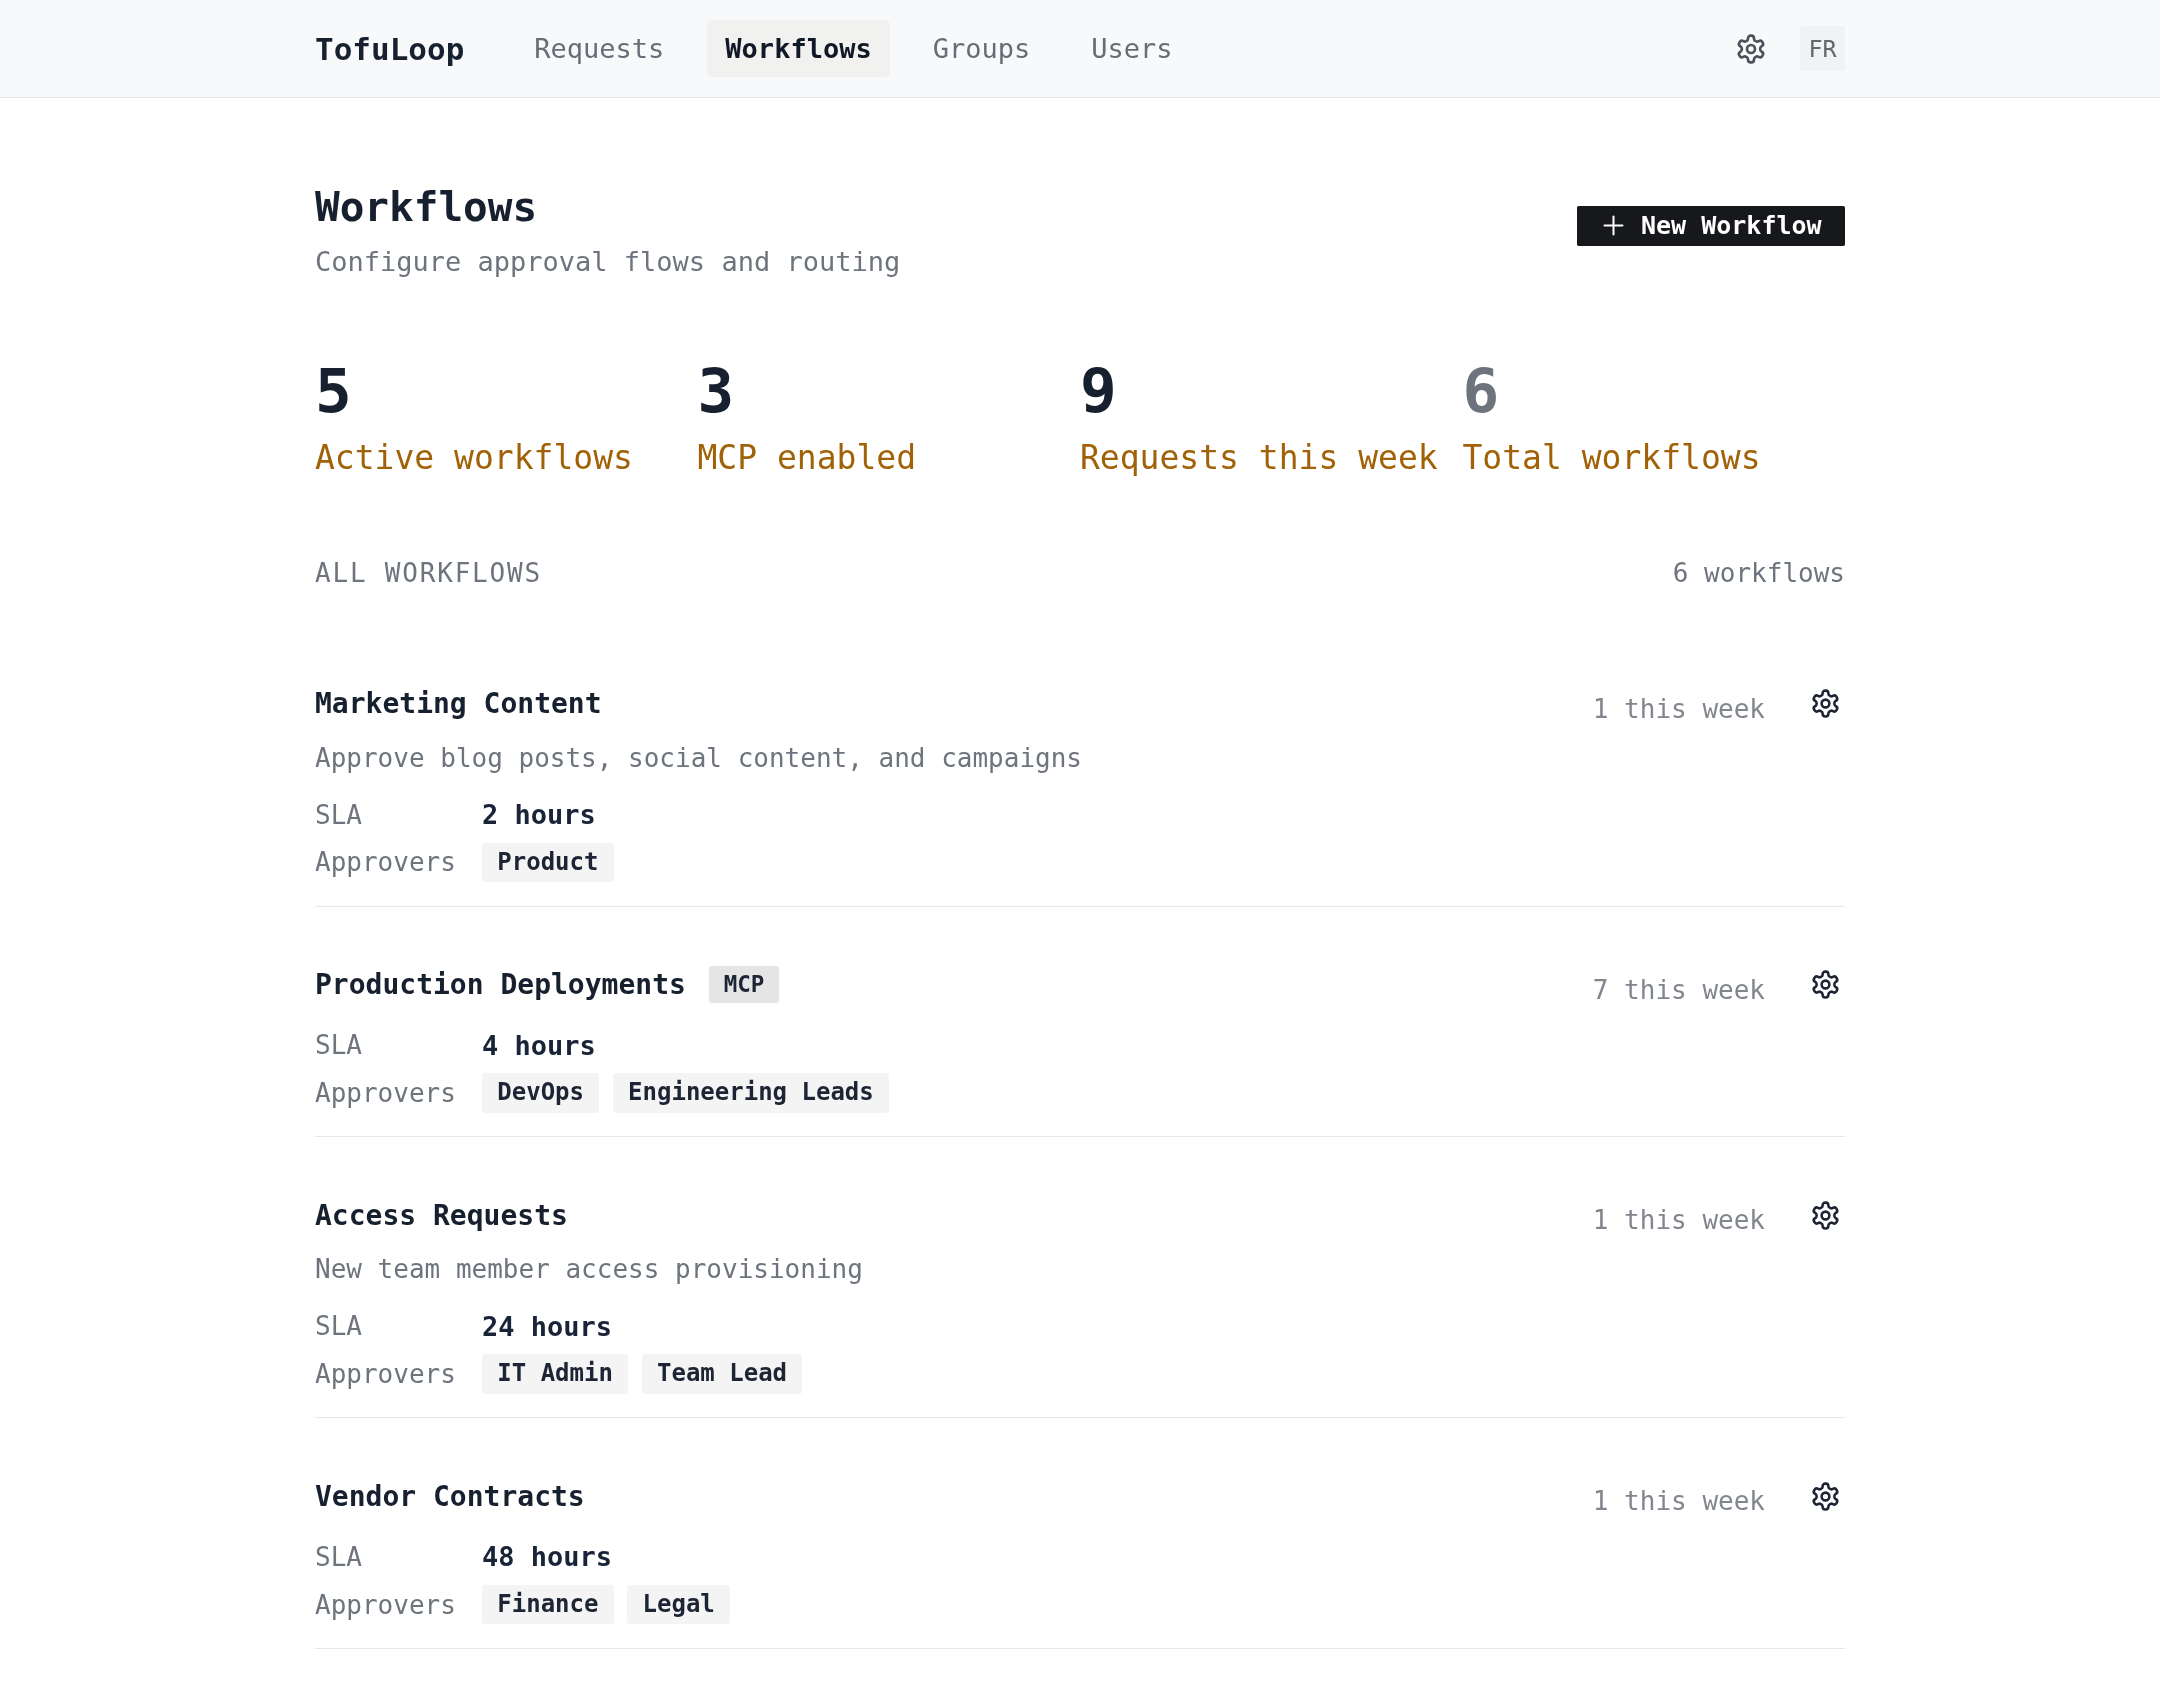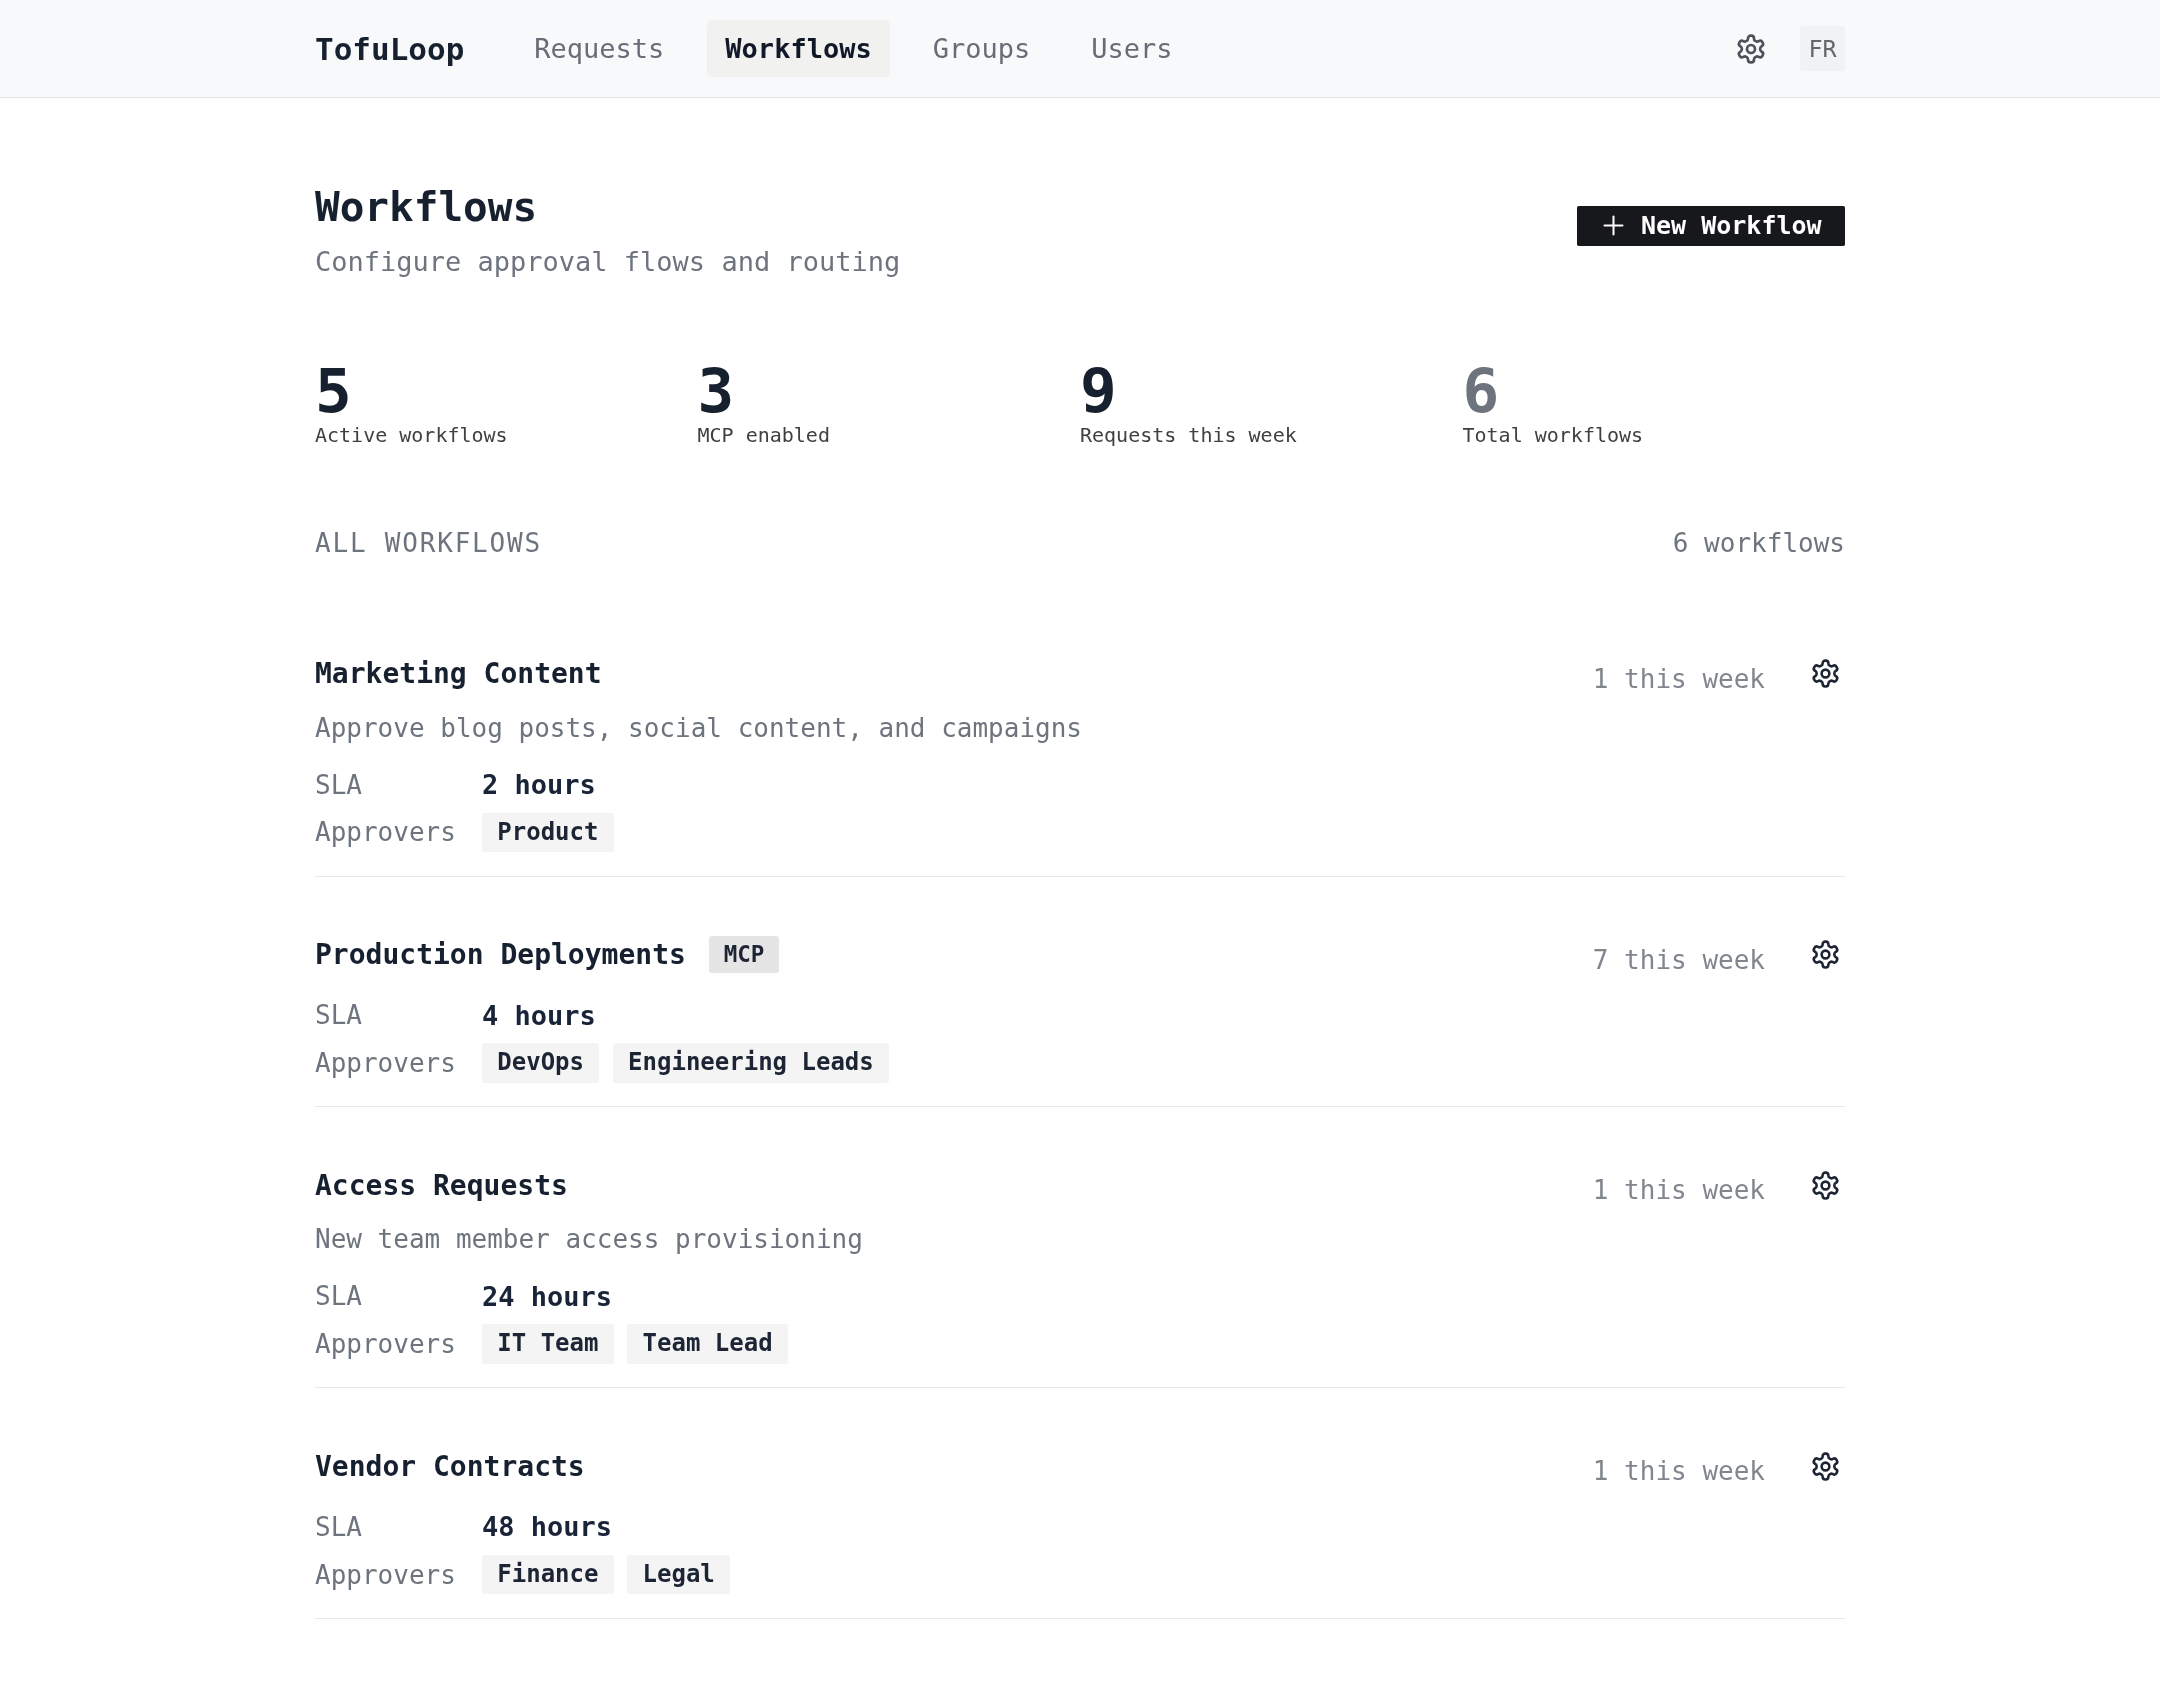--- a/index.html
+++ b/index.html
@@ -86,21 +86,21 @@
     gap: 13.5px;
     border-radius: 1.8px;
     cursor: pointer;
     white-space: nowrap;
   }
 
   
   .stats { display: grid; grid-template-columns: repeat(4, 1fr); margin-top: 83px; }
   .stat-value { font-size: 61px; font-weight: bold; line-height: 1; color: #16202e; }
   .stat-value.muted { color: #6e747e; }
-  .stat-label { font-size: 20px; color: #404040; margin-top: 2px; white-space: nowrap; }
+  .stat-label { font-size: 33px; color: #a16207; margin-top: 17px; white-space: nowrap; }
 
   
   .section-head {
     margin-top: 81px;
     display: flex; justify-content: space-between; align-items: baseline;
     font-size: 26px; color: #6e747e;
   }
   .section-title { letter-spacing: 1.8px; }
 
   
@@ -282,21 +282,21 @@
           </div>
         </div>
         <div class="wf-desc">New team member access provisioning</div>
         <div class="wf-meta">
           <div class="meta-label">SLA</div>
           <div class="meta-value">24 hours</div>
         </div>
         <div class="wf-meta approvers">
           <div class="meta-label">Approvers</div>
           <div class="chip-row">
-            <div class="chip">IT Team</div>
+            <div class="chip">IT Admin</div>
             <div class="chip">Team Lead</div>
           </div>
         </div>
       </div>
 
       <div class="workflow">
         <div class="wf-top">
           <div class="wf-name-wrap">
             <div class="wf-name">Vendor Contracts</div>
           </div>

